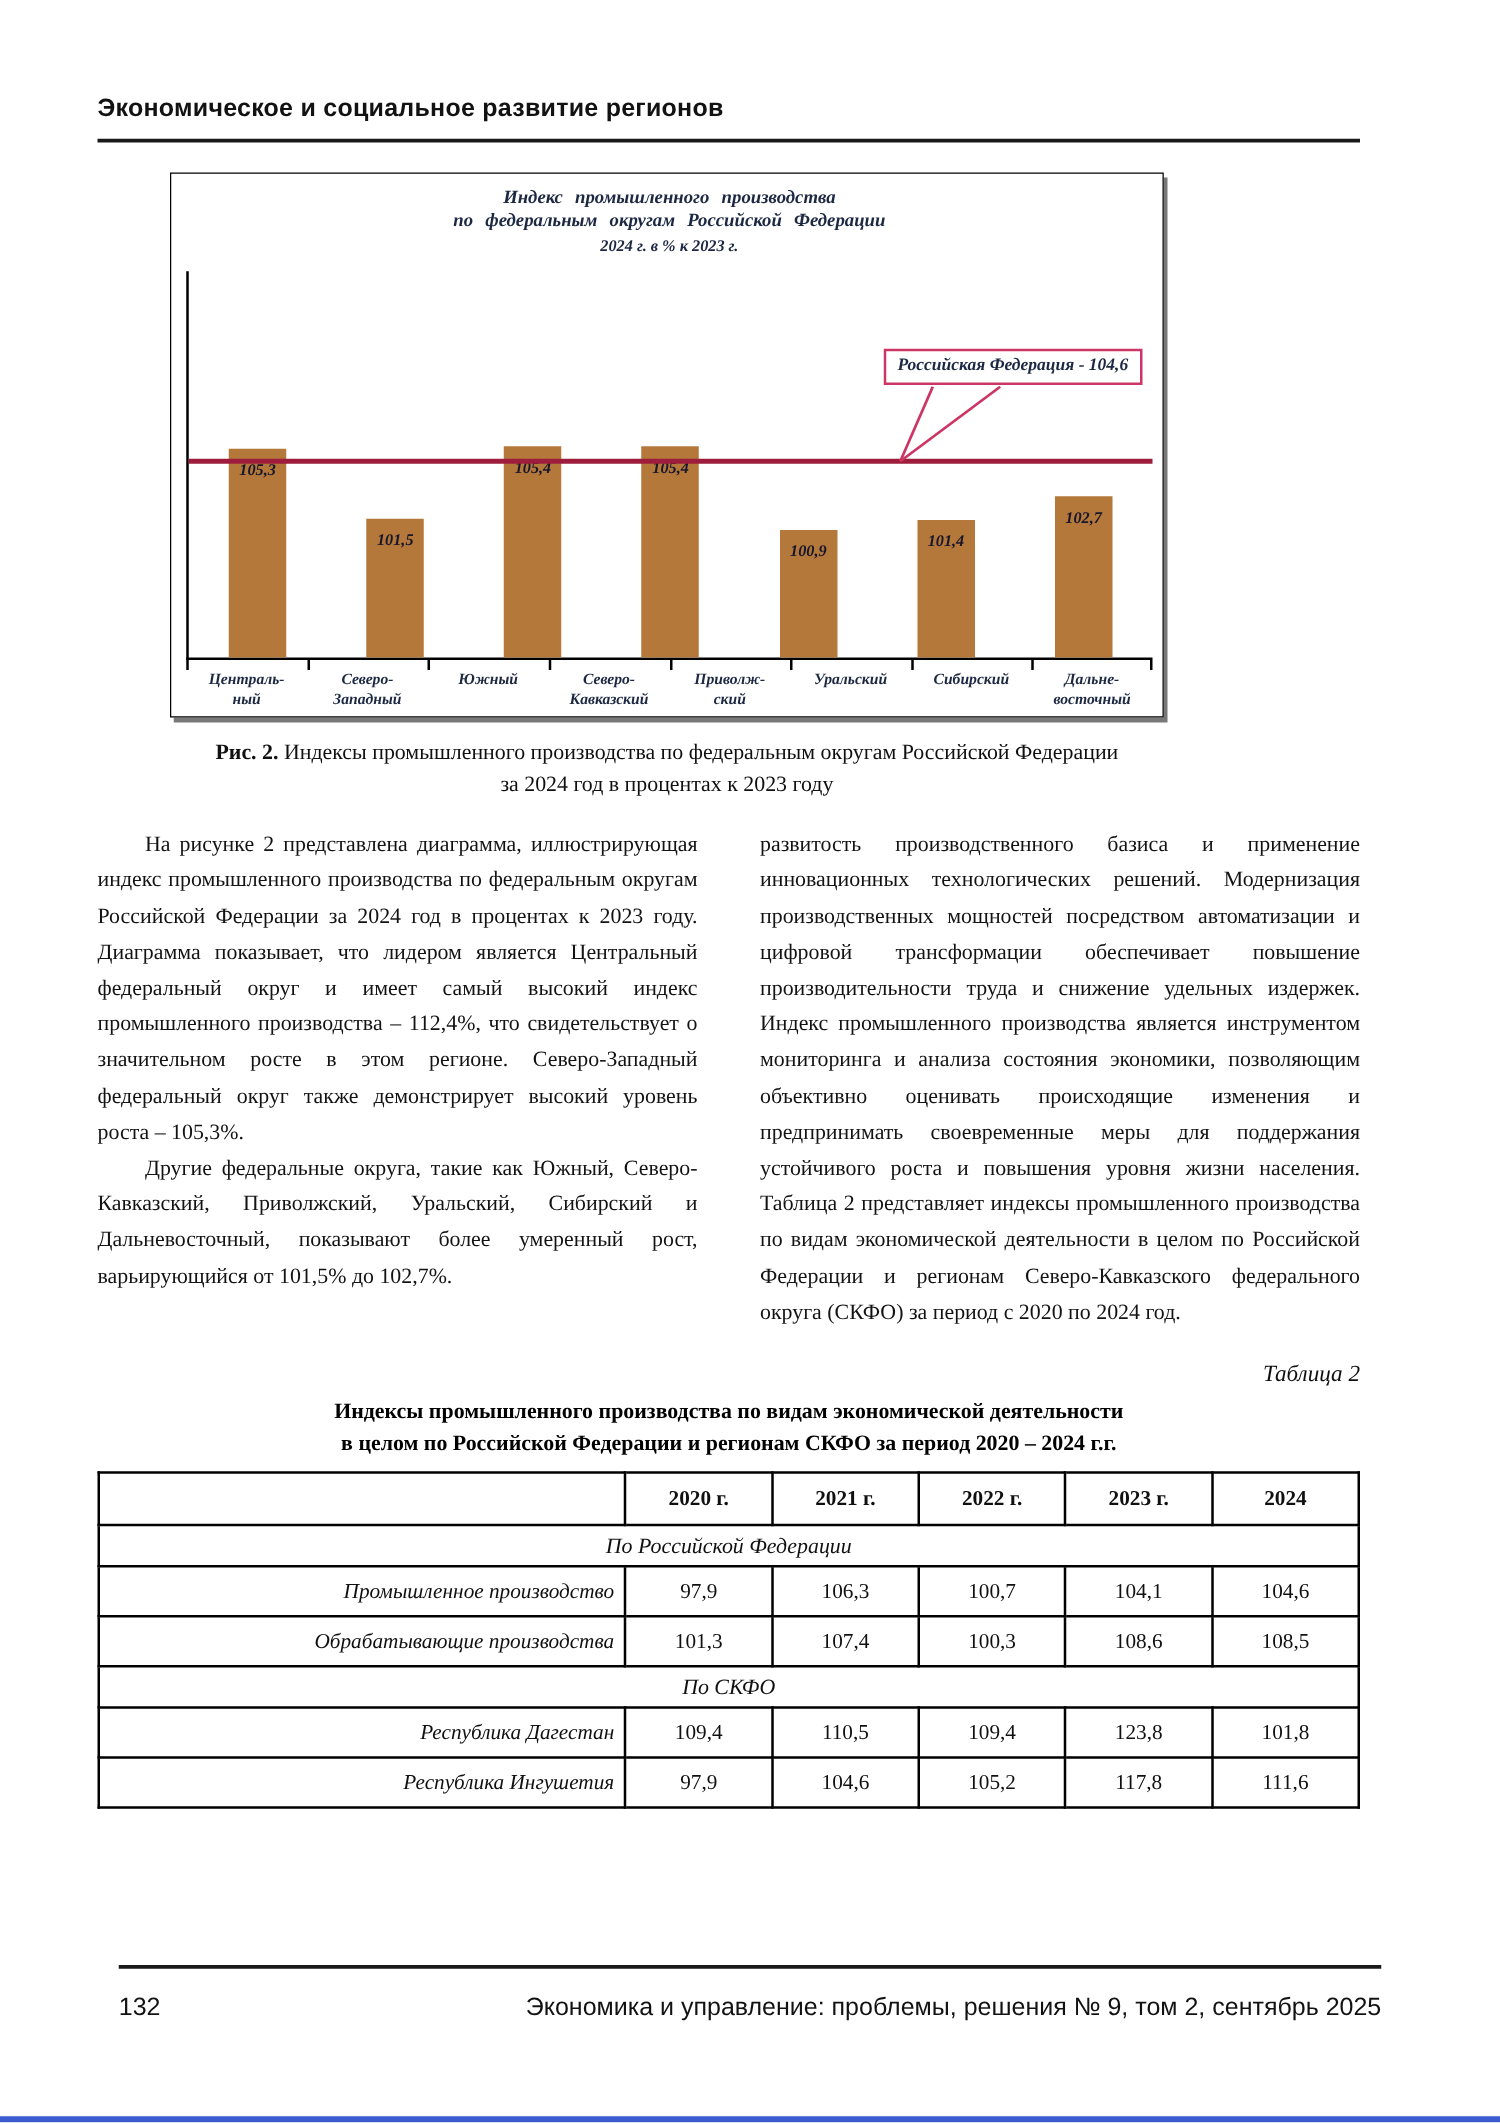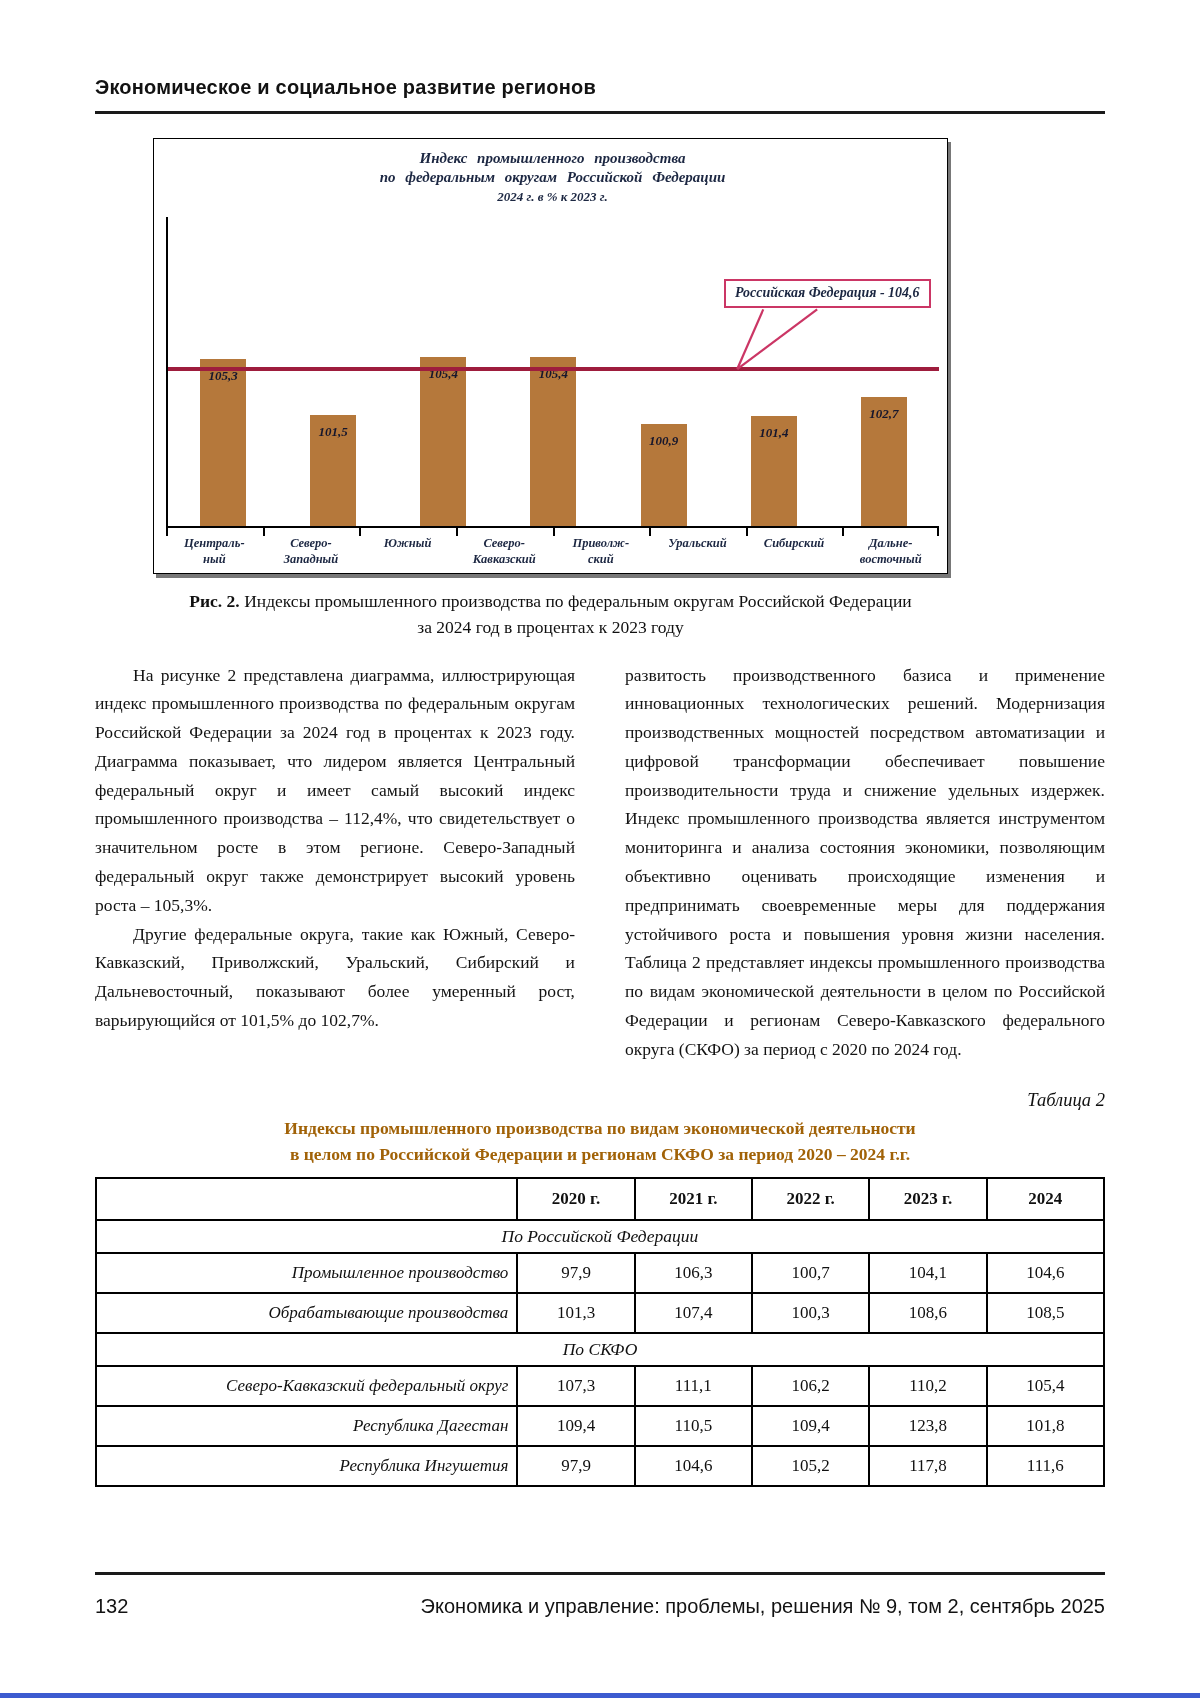--- a/index.html
+++ b/index.html
@@ -1,21 +1,21 @@
 <!DOCTYPE html>
 <html lang="ru"><head>
 <meta charset="utf-8">
 <style>
   * { margin:0; padding:0; box-sizing:border-box; }
   html,body { background:#e9e9e9; }
   .page {
     position:relative; width:1200px; height:1698px; background:#ffffff;
     overflow:hidden; font-family:"Liberation Serif","DejaVu Serif",serif; color:#111;
   }
-  .content { position:absolute; left:95px; top:0; width:1010px; }
+  .content { position:absolute; left:78px; top:0; width:1010px; }
 
   
   .doc-header { padding-top:76px; }
   .doc-header .head-title {
     font-family:"Liberation Sans","DejaVu Sans",sans-serif;
     font-weight:bold; font-size:20px; color:#121212; letter-spacing:.2px;
   }
   .header-rule { border-top:3px solid #1a1a1a; margin-top:12px; }
 
   
@@ -67,21 +67,21 @@
     font-size:17.5px; line-height:1.5; color:#101010; }
   .fig-caption b { font-weight:bold; }
 
   
   .columns { display:flex; gap:50px; margin-top:20px; }
   .col { width:480px; font-size:17.5px; line-height:28.8px; text-align:justify; color:#131313; }
   .col p.indent { text-indent:38px; }
 
   
   .table-label { margin-top:26px; text-align:right; font-style:italic; font-size:18.5px; color:#101010; }
-  .table-title { margin-top:4px; text-align:center; font-weight:bold; font-size:17.5px; line-height:1.5; color:#a16207; }
+  .table-title { margin-top:4px; text-align:center; font-weight:bold; font-size:17.5px; line-height:1.5; color:#000000; }
   table.data { width:100%; margin-top:10px; border-collapse:collapse; font-size:17px; color:#101010; }
   table.data th, table.data td { border:2px solid #000; vertical-align:middle; }
   table.data col.c-name { width:41.8%; }
   table.data col.c-num { width:11.64%; }
   table.data th { font-weight:bold; text-align:center; padding:10px 4px; }
   td.row-name { text-align:right; padding:9px 8px 9px 10px;font-style:italic; }
   td.num { text-align:center; padding:9px 4px; }
   td.section { text-align:center; font-style:italic; padding:5px 4px; font-size:17.5px; }
 
   
@@ -237,28 +237,20 @@
           <td class="num">101,3</td>
           <td class="num">107,4</td>
           <td class="num">100,3</td>
           <td class="num">108,6</td>
           <td class="num">108,5</td>
         </tr>
         <tr>
           <td class="section" colspan="6">По СКФО</td>
         </tr>
         <tr>
-          <td class="row-name">Северо-Кавказский федеральный округ</td>
-          <td class="num">107,3</td>
-          <td class="num">111,1</td>
-          <td class="num">106,2</td>
-          <td class="num">110,2</td>
-          <td class="num">105,4</td>
-        </tr>
-        <tr>
           <td class="row-name">Республика Дагестан</td>
           <td class="num">109,4</td>
           <td class="num">110,5</td>
           <td class="num">109,4</td>
           <td class="num">123,8</td>
           <td class="num">101,8</td>
         </tr>
         <tr>
           <td class="row-name">Республика Ингушетия</td>
           <td class="num">97,9</td>

